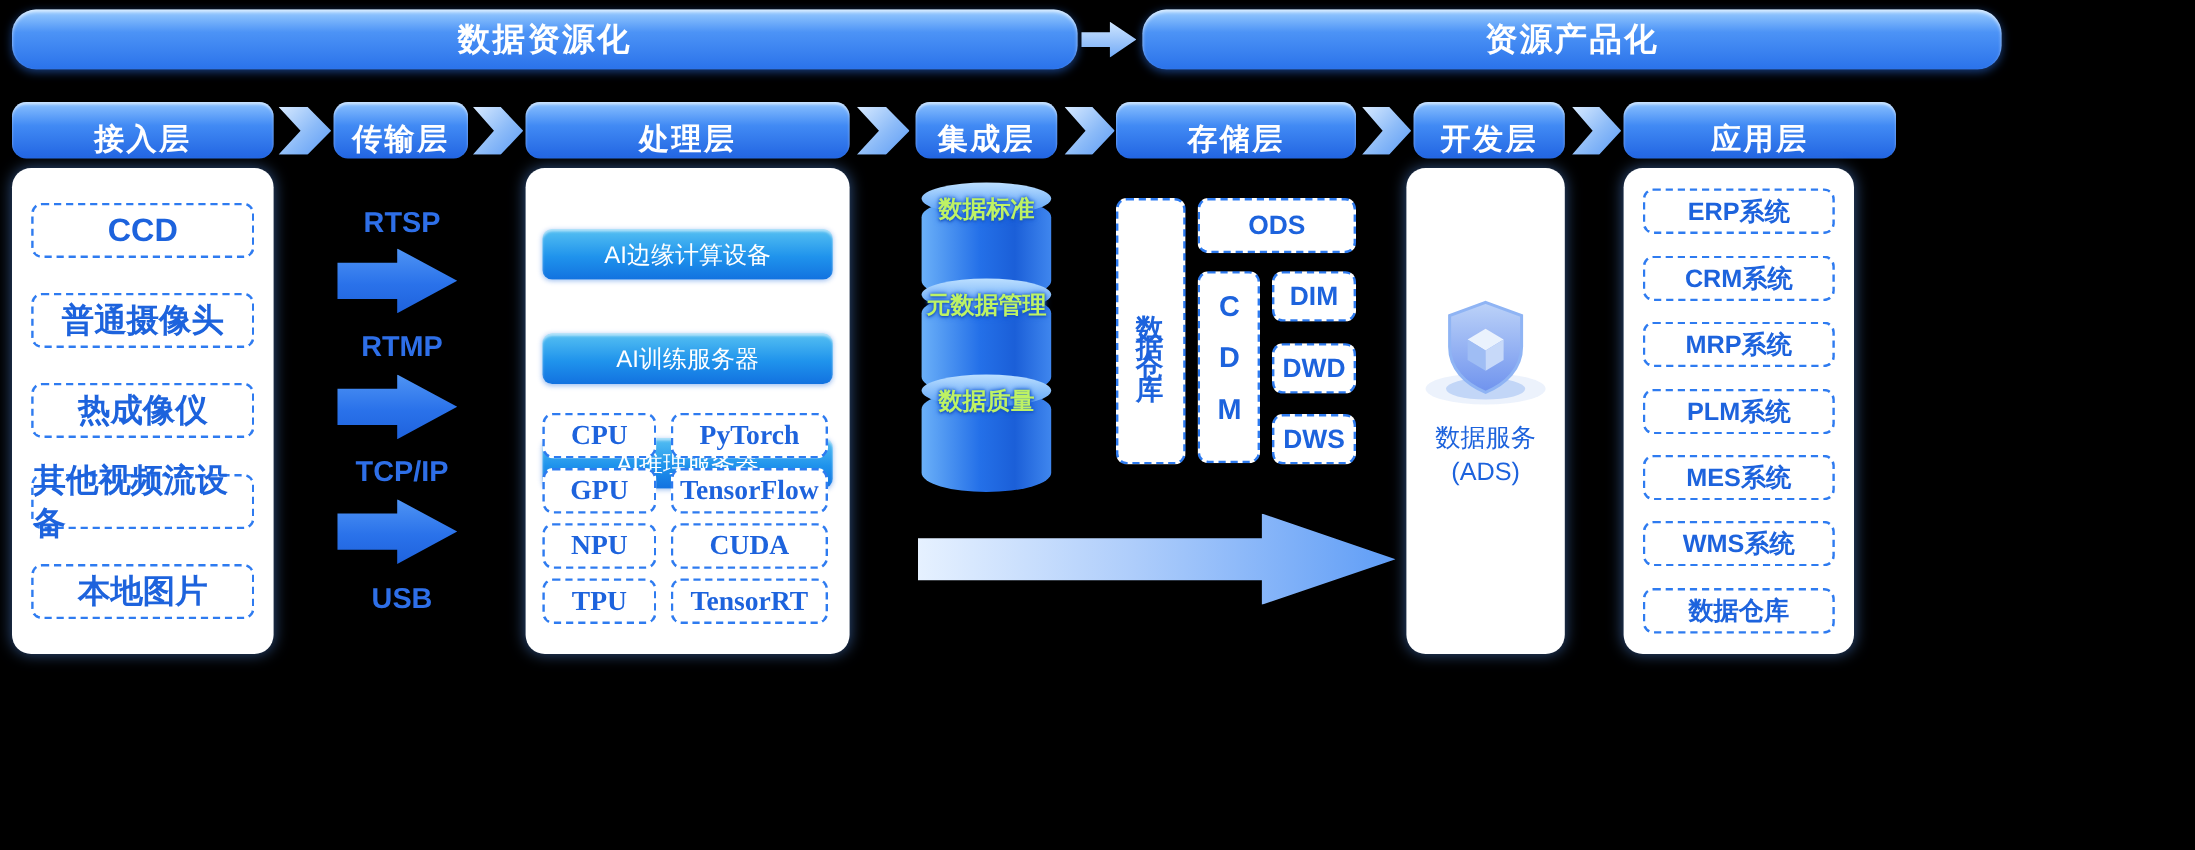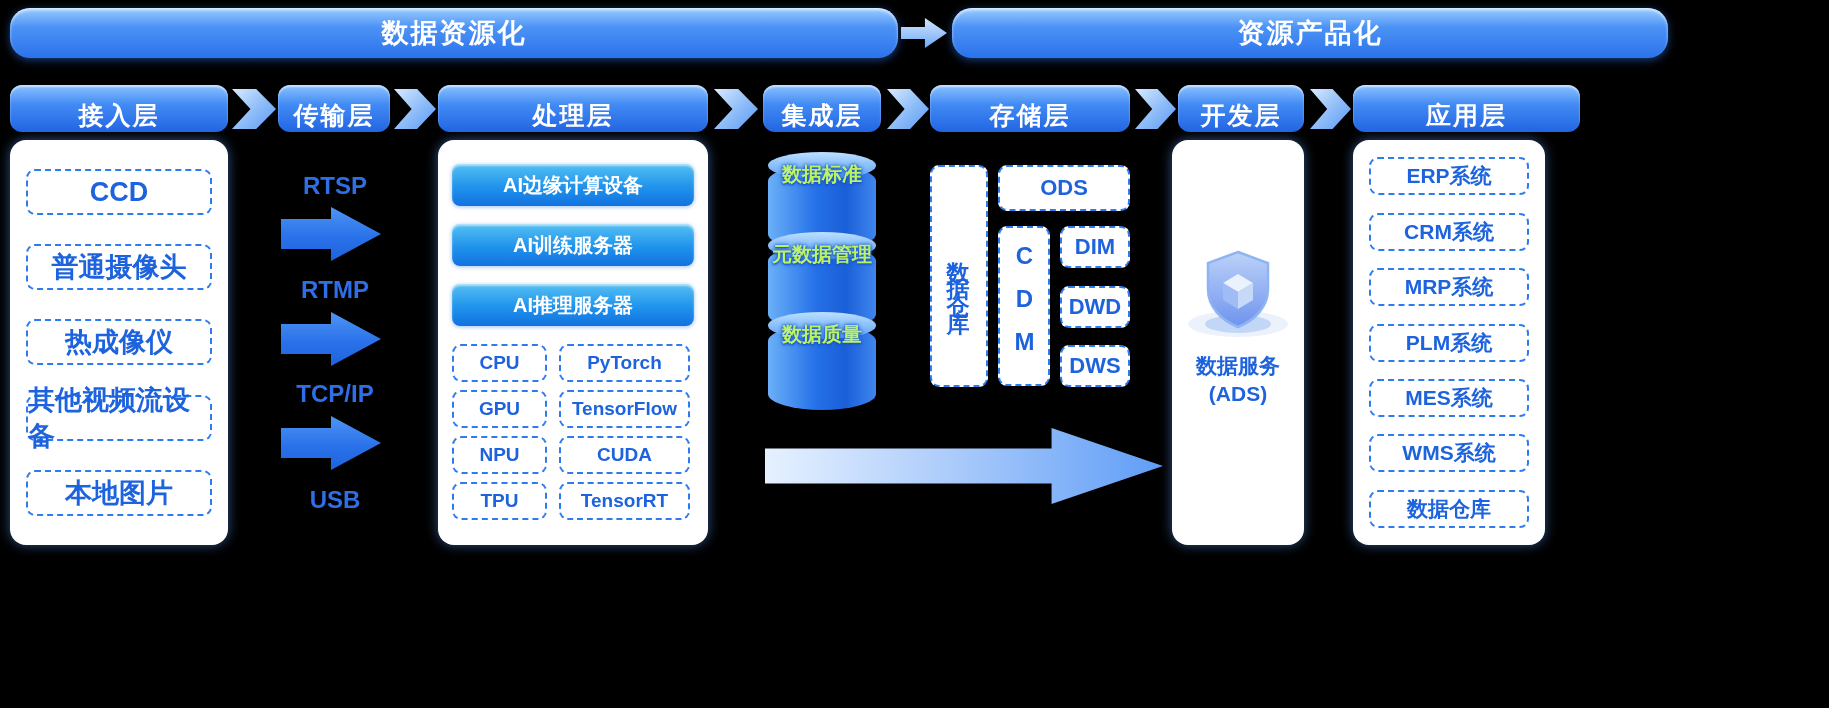--- a/index.html
+++ b/index.html
@@ -66,27 +66,27 @@
     clip-path:polygon(0 22%, 50% 22%, 50% 0, 100% 50%, 50% 100%, 50% 78%, 0 78%);
   }
 
   
   .server-stack { position:absolute; left:14px; right:14px; top:24px; display:flex; flex-direction:column; gap:18px; }
   .server-btn {
     height:42px; border-radius:8px;
     background:linear-gradient(180deg,#55c0f2 0%,#1f93ec 55%,#1272e0 100%);
     box-shadow:inset 0 2px 2px rgba(255,255,255,.55), 0 1px 4px rgba(20,100,220,.4);
     display:flex; align-items:center; justify-content:center;
-    color:#fff; font-size:20px; font-weight:bold;
+    color:#fff; font-size:20px; font-weight:normal;margin-top:27px;
   }
   .proc-grid {
     position:absolute; left:14px; top:204px;
     display:grid; grid-template-columns:95px 131px; gap:8px 12px;
   }
-  .proc-cell { height:38px; font-size:19px; }
+  .proc-cell { height:38px; font-size:23px;font-family:Liberation Serif, serif; }
 
   
   .cylinder { position:absolute; width:108px; height:98px; }
   .cyl-body {
     position:absolute; left:0; right:0; top:13px; bottom:0;
     background:linear-gradient(90deg,#6bb0f8 0%,#2470e8 45%,#1b5fd8 72%,#3f86ee 100%);
     border-radius:54px/16px;
   }
   .cyl-top {
     position:absolute; left:0; right:0; top:0; height:27px; border-radius:50%;
@@ -103,21 +103,21 @@
   .vertical-cjk {
     writing-mode:vertical-rl; text-orientation:upright; letter-spacing:16px;
     font-size:23px;
   }
   .vertical-latin {
     writing-mode:vertical-lr; text-orientation:upright; letter-spacing:16px;
     font-size:24px;
   }
 
   
-  .service-label { text-align:center; color:#1d63dd; font-size:21px; font-weight:bold; line-height:1.35; }
+  .service-label { text-align:center; color:#1d63dd; font-size:21px; font-weight:normal; line-height:1.35; }
 
   
   .big-arrow {
     position:absolute; left:765px; top:428px; width:398px; height:76px;
     background:linear-gradient(90deg,#e6f1ff 0%,#aecdfb 45%,#5f9df6 100%);
     clip-path:polygon(0 27%, 72% 27%, 72% 0, 100% 50%, 72% 100%, 72% 73%, 0 73%);
   }
 </style>
 </head>
 <body>

